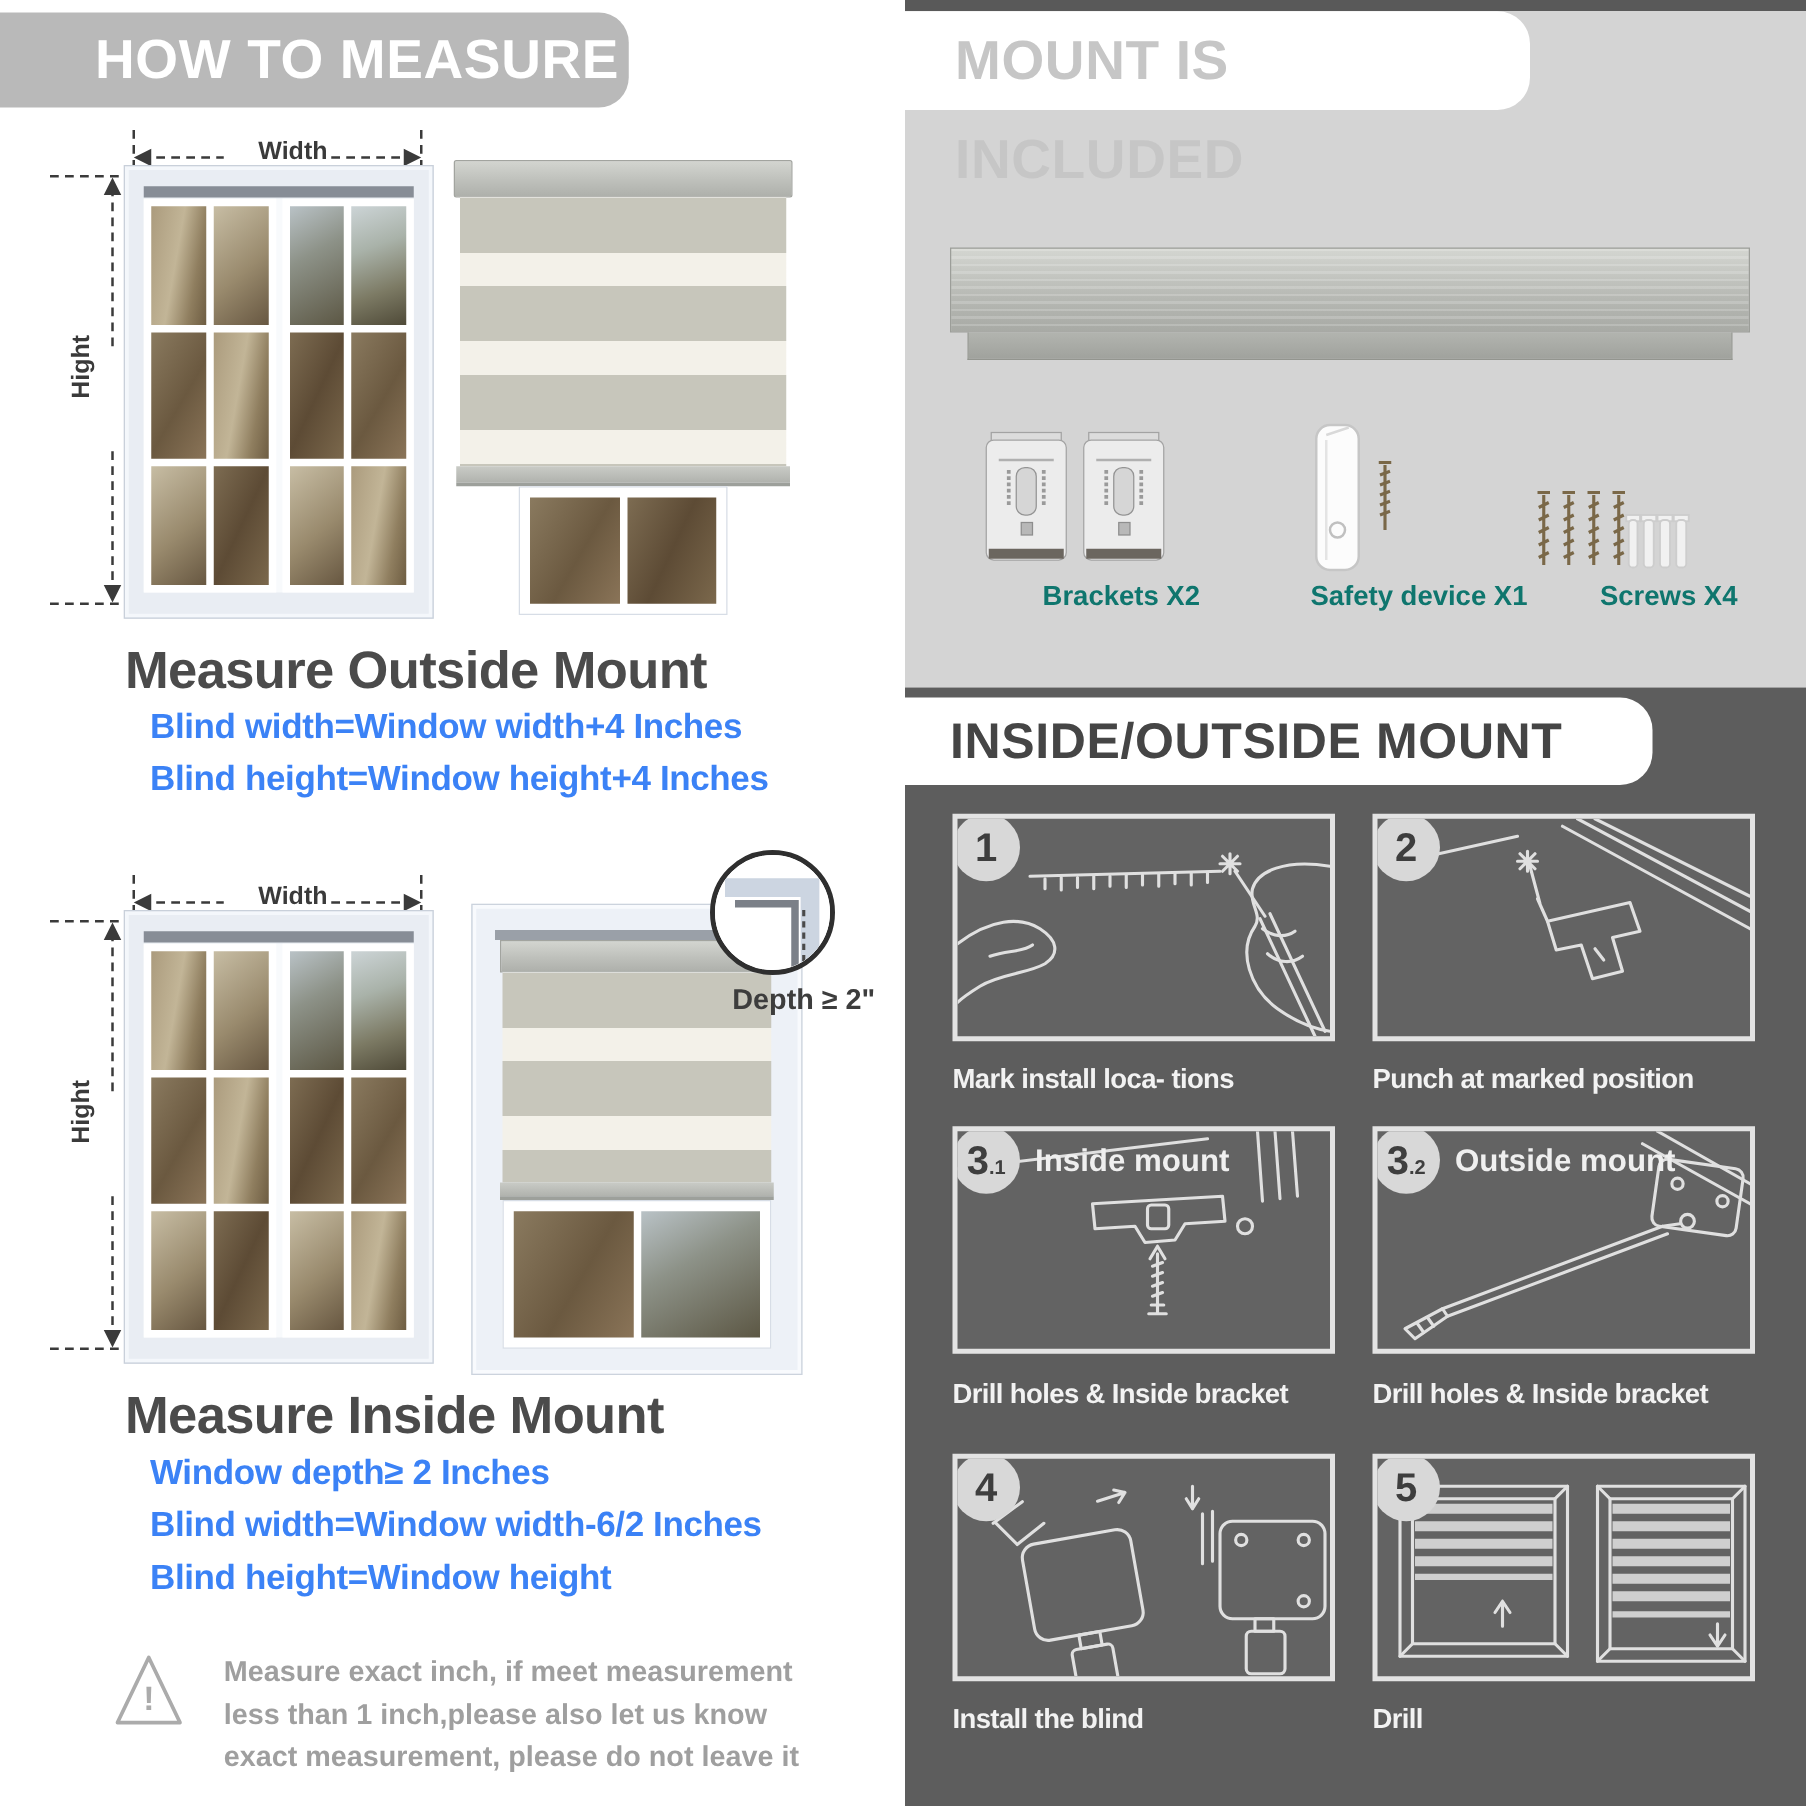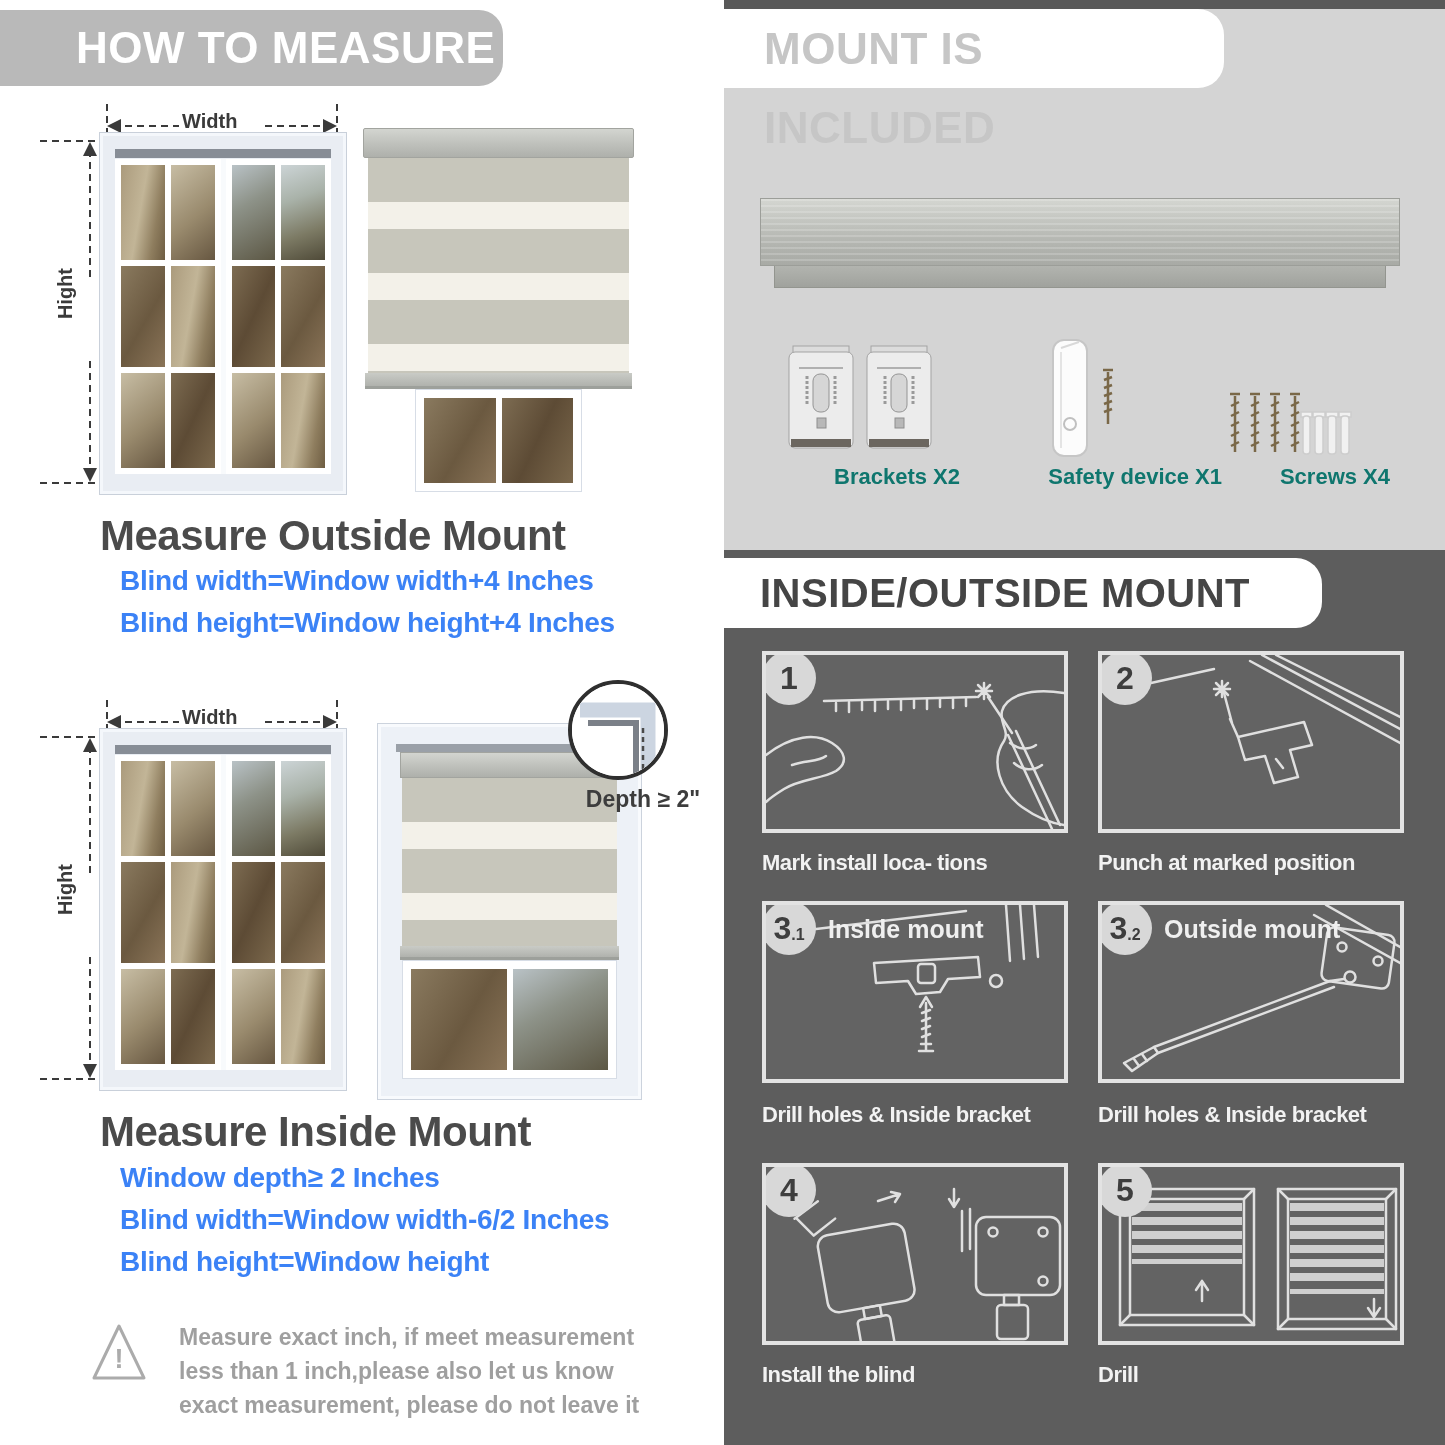--- a/index.html
+++ b/index.html
@@ -23,21 +23,21 @@
   .win-sashes { position:absolute; left:15px; right:15px; top:26px; bottom:20px; background:#f8fafc; display:flex; gap:5px; }
   .sash { flex:1; background:#fff; padding:6px; display:grid; grid-template-columns:1fr 1fr; grid-template-rows:1fr 1.05fr 1fr; gap:6px; box-sizing:border-box; }
   .pane { min-width:0; min-height:0; }
   .pA { background:linear-gradient(100deg,#ab9b7d 0%,#c2b597 45%,#8f7e5f 75%,#6e5d42 100%); }
   .pB { background:linear-gradient(160deg,#ccd4d6 0%,#a9b2a9 35%,#7c7a64 70%,#4f4a38 100%); }
   .pC { background:linear-gradient(120deg,#8a7a5f 0%,#6b5940 55%,#8a7458 100%); }
   .pD { background:linear-gradient(140deg,#c7bda4 0%,#998a6d 55%,#675741 100%); }
   .pE { background:linear-gradient(150deg,#b9c2c6 0%,#8d9288 40%,#5c5744 100%); }
   .pF { background:linear-gradient(115deg,#7d6c52 0%,#5d4b35 50%,#7b684c 100%); }
 
-  .dim-label { font-weight:bold; font-size:20px; color:#3a3a3a; text-align:left; }
+  .dim-label { font-weight:bold; font-size:20px; color:#3a3a3a; text-align:right; }
   .vlabel { writing-mode:vertical-rl; transform:rotate(180deg); font-weight:bold; font-size:20px; color:#3a3a3a; }
 
   
   .headrail-bar { background:linear-gradient(180deg,#d3d5d0 0%,#bec0bb 55%,#aeb0ab 100%); border:1px solid #a2a49f; box-sizing:border-box; }
   .zebra-fabric { background:repeating-linear-gradient(180deg,#c7c6bb 0px,#c7c6bb 44px,#f3f1e9 44px,#f3f1e9 71px); }
   .bottom-rail { background:linear-gradient(180deg,#c9cbc6,#b0b2ad); border-bottom:3px solid #9da09b; box-sizing:border-box; }
   .miniwin { background:#ffffff; border:1px solid #d7dde6; display:flex; gap:6px; padding:8px; box-sizing:border-box; }
   .miniwin .mpane { flex:1; }
 
   .inside-frame { background:#edf1f7; border:1px solid #ccd3dd; box-shadow: inset 0 0 0 3px #f8fafd; }

